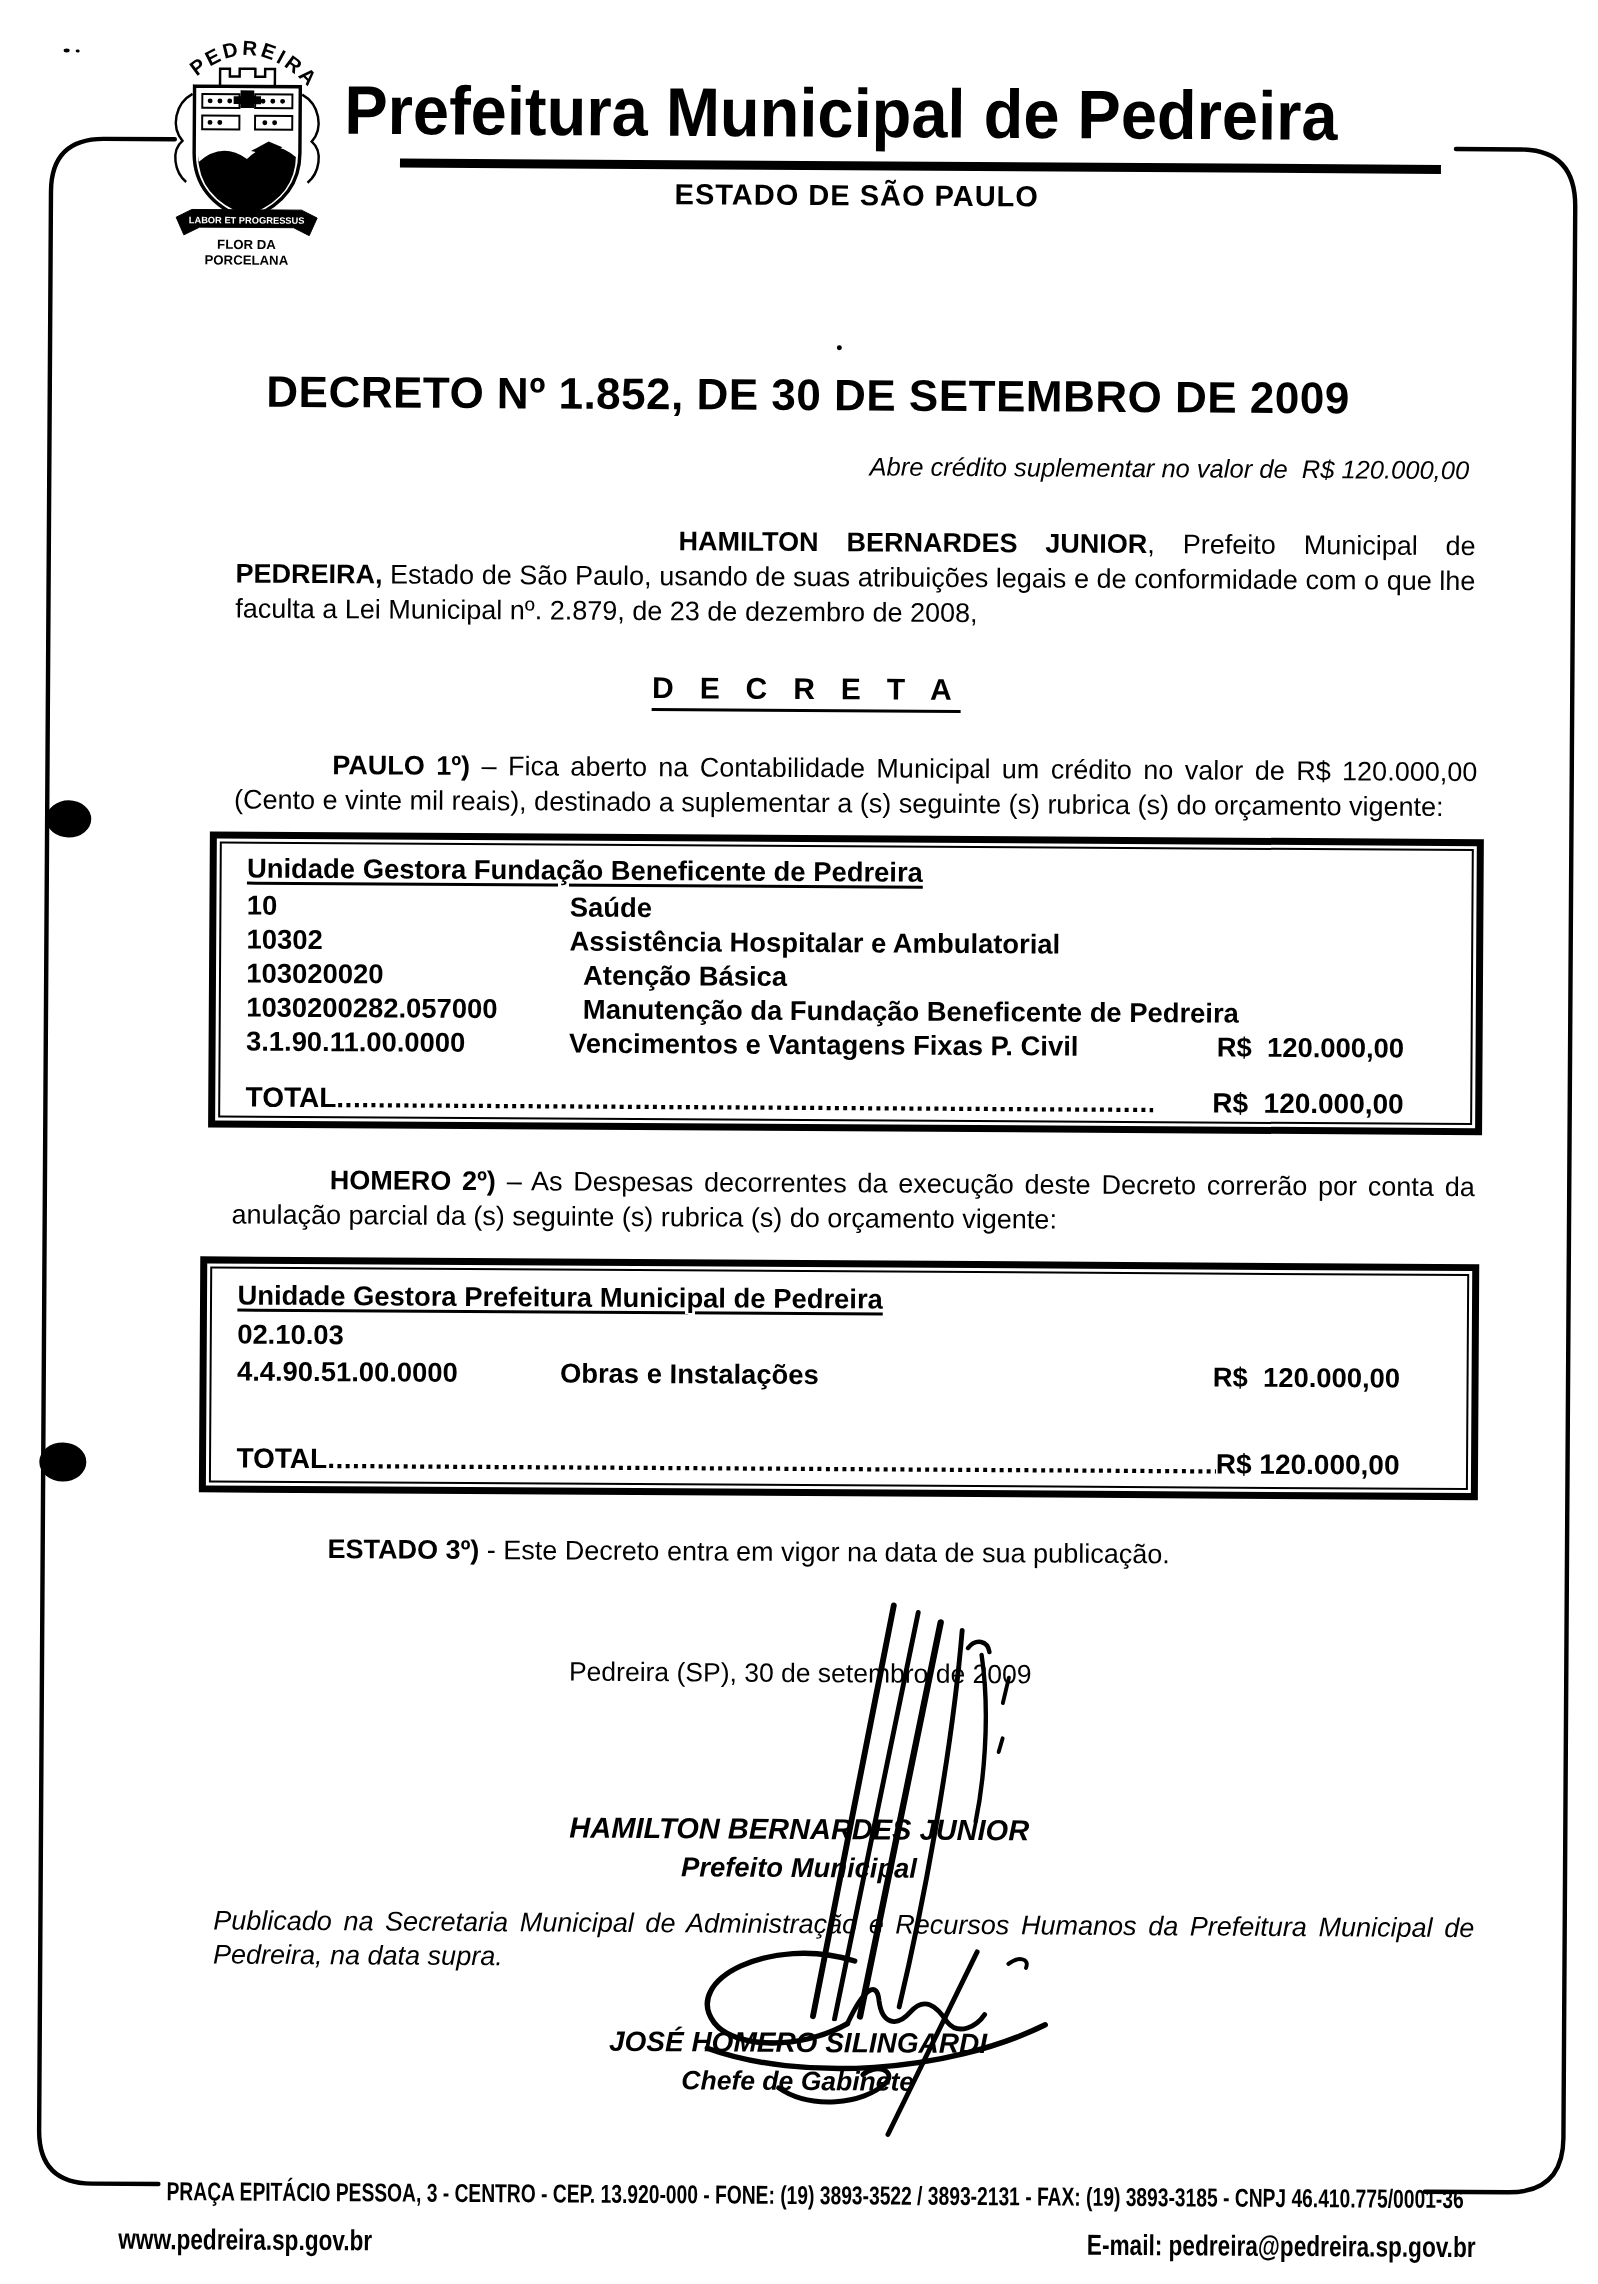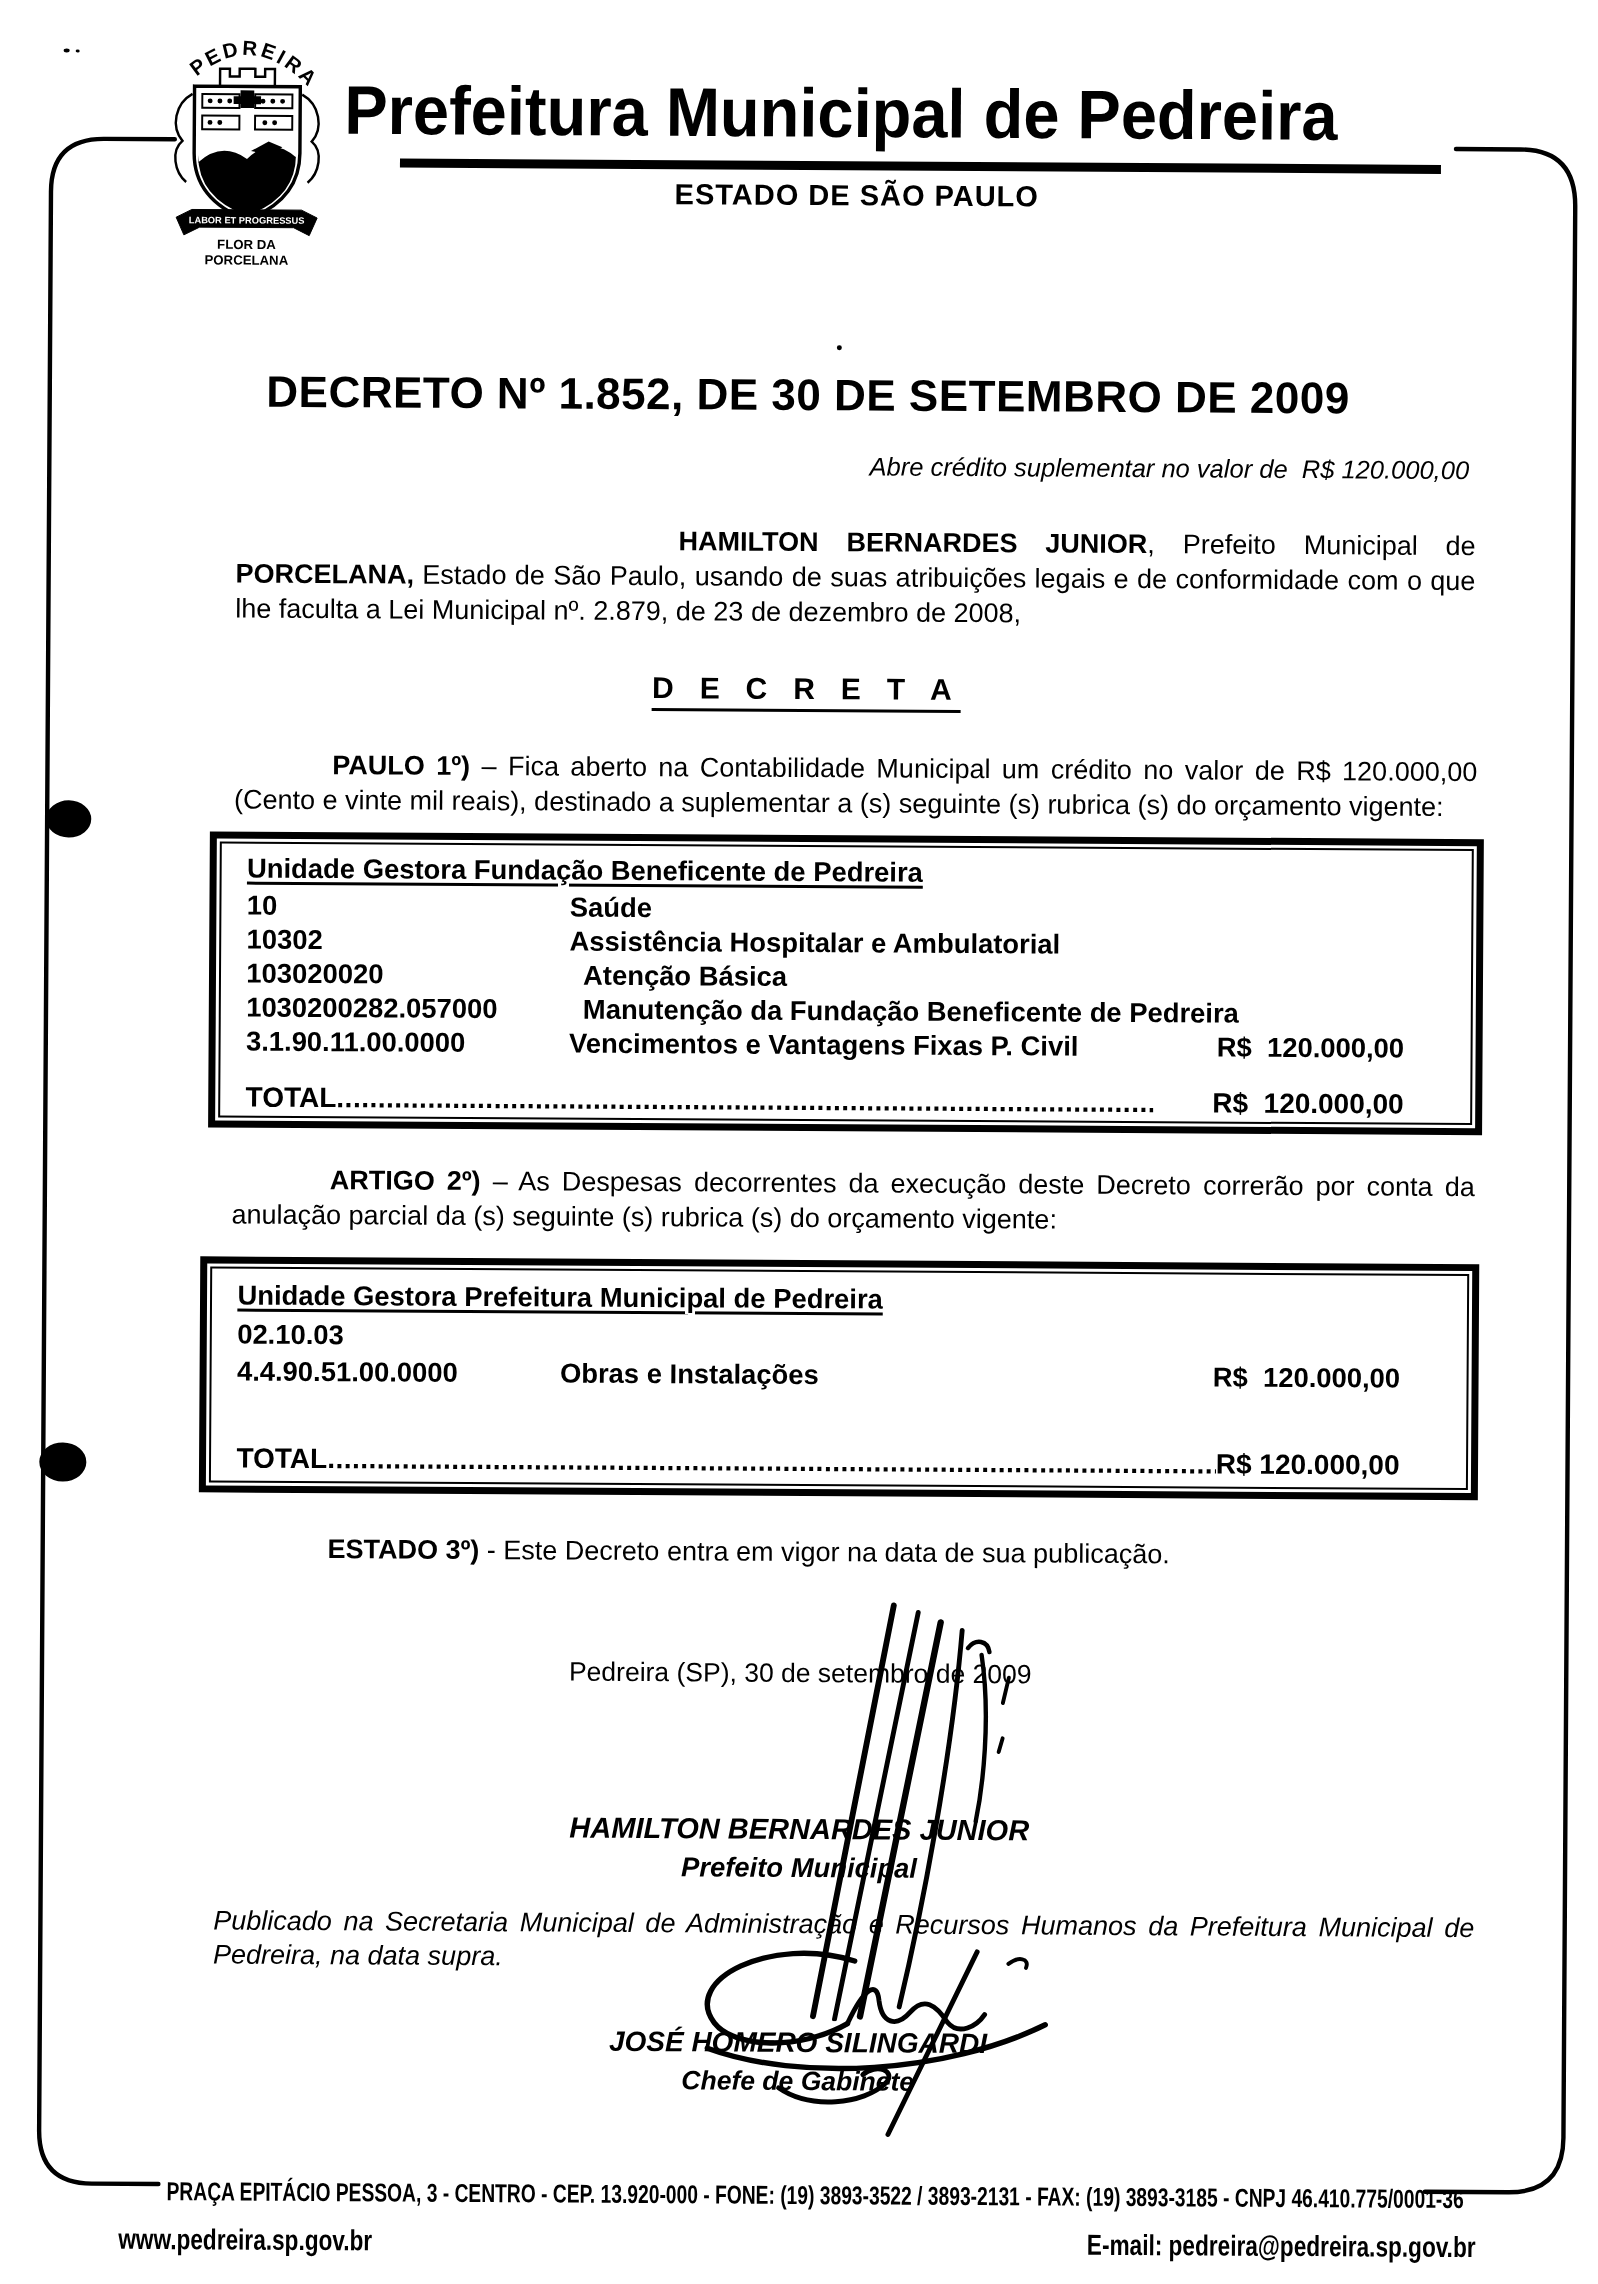--- a/index.html
+++ b/index.html
@@ -122,21 +122,21 @@
   </svg>
 
   <div class="abs header-title">Prefeitura Municipal de Pedreira</div>
   <div class="abs title-underline"></div>
   <div class="abs estado">ESTADO DE SÃO PAULO</div>
 
   <div class="abs decree-title">DECRETO Nº 1.852, DE 30 DE SETEMBRO DE 2009</div>
   <div class="abs summary">Abre crédito suplementar no valor de&nbsp; R$ 120.000,00</div>
 
   <div class="abs preamble para">
-    <span class="b">HAMILTON BERNARDES JUNIOR</span><span>, Prefeito Municipal de </span><span class="b">PORCELANA,</span><span> Estado de São Paulo, usando de suas atribuições legais e de conformidade com o que lhe faculta a Lei Municipal nº. 2.879, de 23 de dezembro de 2008,</span>
+    <span class="b">HAMILTON BERNARDES JUNIOR</span><span>, Prefeito Municipal de </span><span class="b">PEDREIRA,</span><span> Estado de São Paulo, usando de suas atribuições legais e de conformidade com o que lhe faculta a Lei Municipal nº. 2.879, de 23 de dezembro de 2008,</span>
   </div>
 
   <div class="abs center-wrap" style="top:672px;">
     <span class="decreta">D E C R E T A</span>
   </div>
 
   <div class="abs para artigo" style="top:751px;">
     <span class="b">PAULO 1º)</span><span> – Fica aberto na  Contabilidade Municipal um crédito no valor de R$ 120.000,00 (Cento e vinte  mil reais), destinado a suplementar a (s) seguinte (s) rubrica (s) do orçamento vigente:</span>
   </div>
 
@@ -166,21 +166,21 @@
     </div>
     <div class="trow" style="margin-top:21.6px;">
       <span>TOTAL</span>
       <span class="tdots gap">........................................................................................................................................................</span>
       <span class="tval">R$&nbsp;&nbsp;120.000,00</span>
     </div>
    </div>
   </div>
 
   <div class="abs para artigo" style="top:1166px;">
-    <span class="b">ARTIGO 2º)</span><span> – As Despesas decorrentes da execução deste Decreto correrão por conta da anulação parcial da (s) seguinte (s) rubrica (s) do orçamento vigente:</span>
+    <span class="b">HOMERO 2º)</span><span> – As Despesas decorrentes da execução deste Decreto correrão por conta da anulação parcial da (s) seguinte (s) rubrica (s) do orçamento vigente:</span>
   </div>
 
   <div class="abs gbox" style="left:201px;top:1260px;width:1279px;height:236px;">
    <div class="gbox-inner" style="padding-top:9.8px;">
     <div class="bhead">Unidade Gestora Prefeitura Municipal de Pedreira</div>
     <div class="brow2">
       <span class="bcode">02.10.03</span>
     </div>
     <div class="brow2">
       <span class="bcode">4.4.90.51.00.0000</span>

